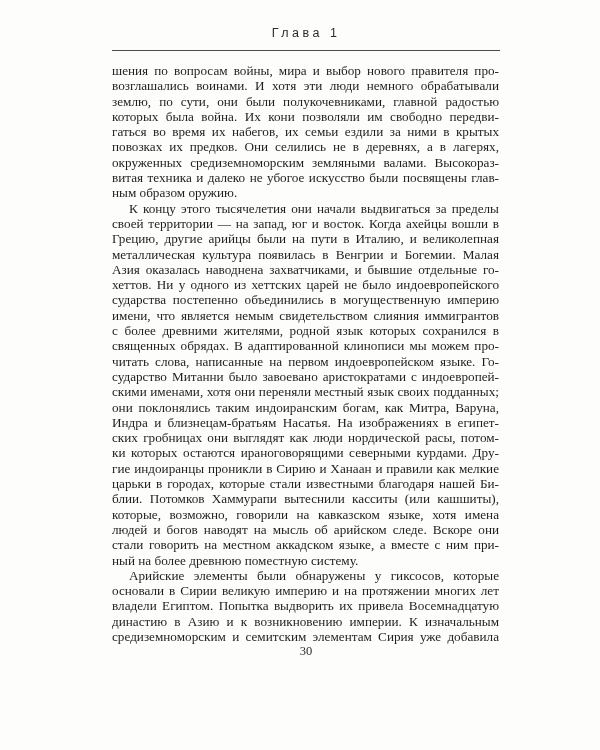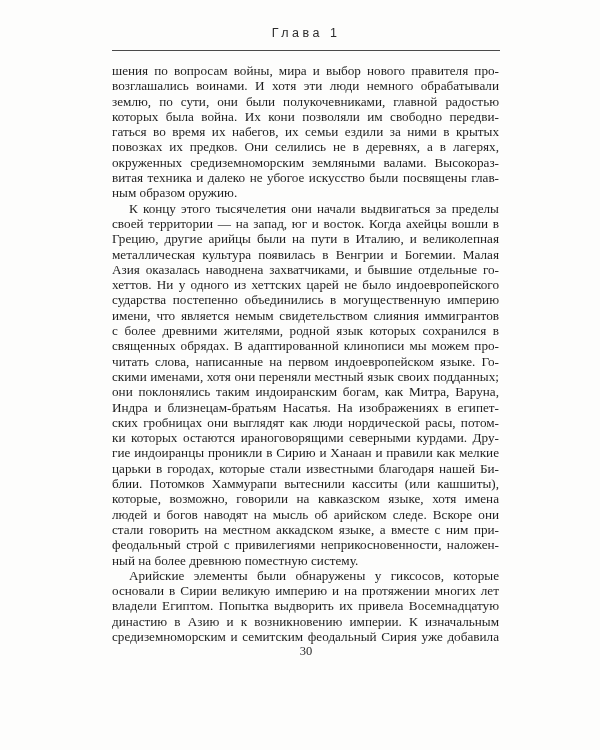--- a/index.html
+++ b/index.html
@@ -87,36 +87,36 @@
         <div class="line just">своей территории — на запад, юг и восток. Когда ахейцы вошли в</div>
         <div class="line just">Грецию, другие арийцы были на пути в Италию, и великолепная</div>
         <div class="line just">металлическая культура появилась в Венгрии и Богемии. Малая</div>
         <div class="line just">Азия оказалась наводнена захватчиками, и бывшие отдельные го-</div>
         <div class="line just">хеттов. Ни у одного из хеттских царей не было индоевропейского</div>
         <div class="line just">сударства постепенно объединились в могущественную империю</div>
         <div class="line just">имени, что является немым свидетельством слияния иммигрантов</div>
         <div class="line just">с более древними жителями, родной язык которых сохранился в</div>
         <div class="line just">священных обрядах. В адаптированной клинописи мы можем про-</div>
         <div class="line just">читать слова, написанные на первом индоевропейском языке. Го-</div>
+        <div class="line just">сударство Митанни было завоевано аристократами с индоевропей-</div>
         <div class="line just">скими именами, хотя они переняли местный язык своих подданных;</div>
         <div class="line just">они поклонялись таким индоиранским богам, как Митра, Варуна,</div>
         <div class="line just">Индра и близнецам-братьям Насатья. На изображениях в египет-</div>
         <div class="line just">ских гробницах они выглядят как люди нордической расы, потом-</div>
         <div class="line just">ки которых остаются ираноговорящими северными курдами. Дру-</div>
         <div class="line just">гие индоиранцы проникли в Сирию и Ханаан и правили как мелкие</div>
         <div class="line just">царьки в городах, которые стали известными благодаря нашей Би-</div>
         <div class="line just">блии. Потомков Хаммурапи вытеснили касситы (или кашшиты),</div>
         <div class="line just">которые, возможно, говорили на кавказском языке, хотя имена</div>
         <div class="line just">людей и богов наводят на мысль об арийском следе. Вскоре они</div>
         <div class="line just">стали говорить на местном аккадском языке, а вместе с ним при-</div>
-        <div class="line just">феодальный строй с привилегиями неприкосновенности, наложен-</div>
         <div class="line">ный на более древнюю поместную систему.</div>
       </div>
       <div class="paragraph">
         <div class="line just indent">Арийские элементы были обнаружены у гиксосов, которые</div>
         <div class="line just">основали в Сирии великую империю и на протяжении многих лет</div>
         <div class="line just">владели Египтом. Попытка выдворить их привела Восемнадцатую</div>
         <div class="line just">династию в Азию и к возникновению империи. К изначальным</div>
-        <div class="line just">средиземноморским и семитским феодальный Сирия уже добавила</div>
+        <div class="line just">средиземноморским и семитским элементам Сирия уже добавила</div>
       </div>
     </div>
   <div class="page-number">30</div>
 </div>
 
 </body></html>

